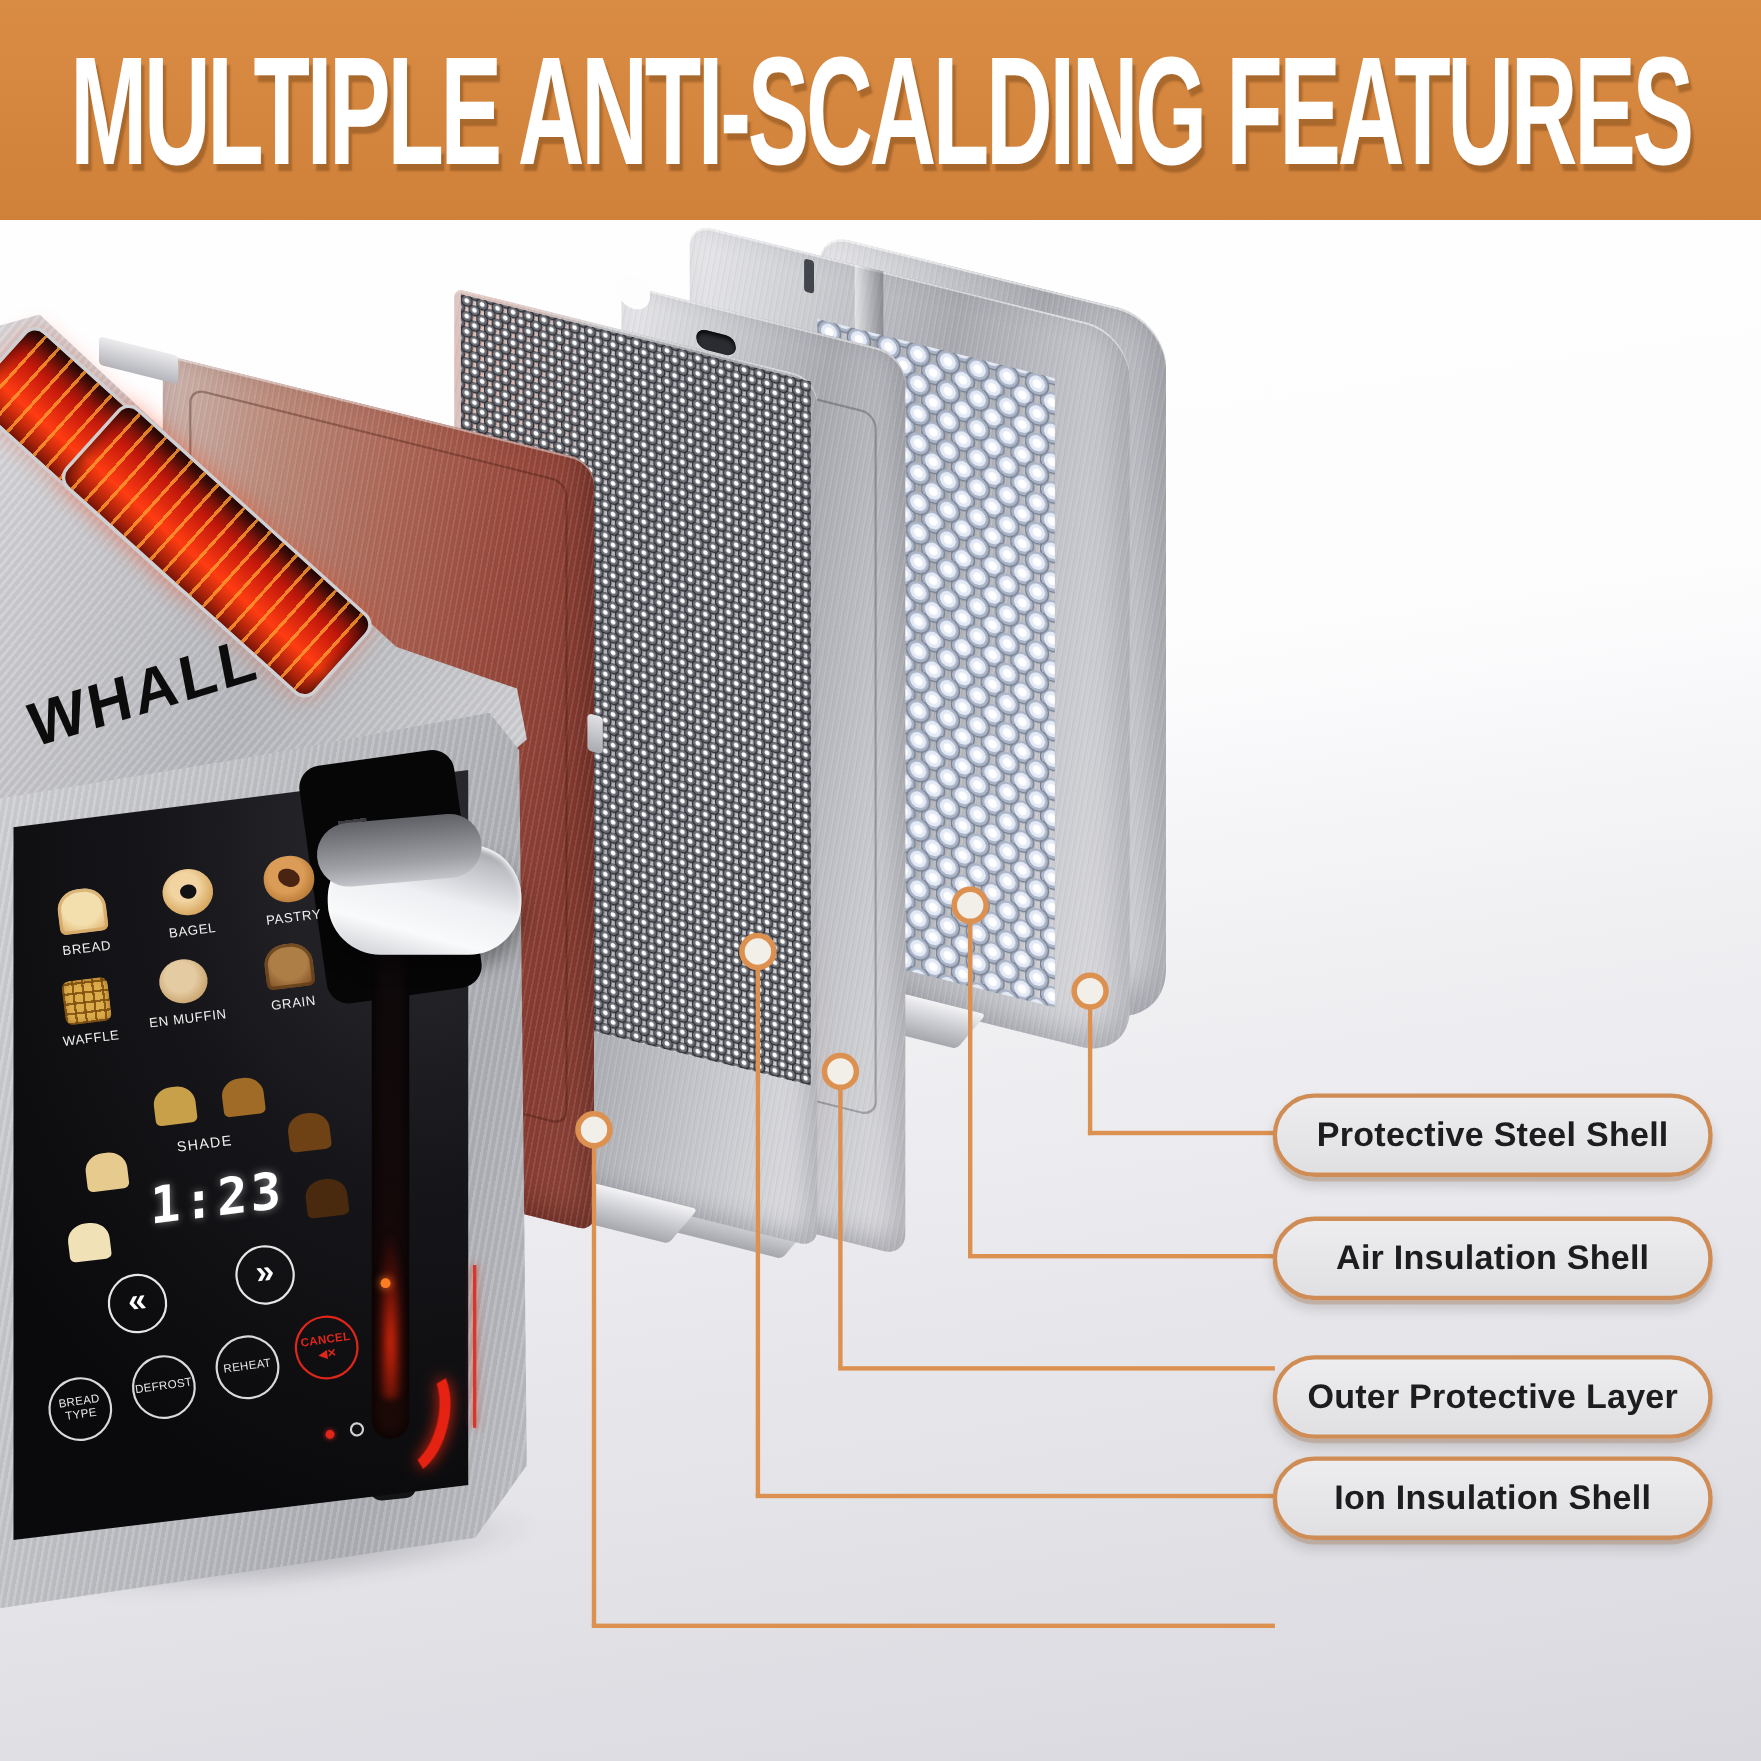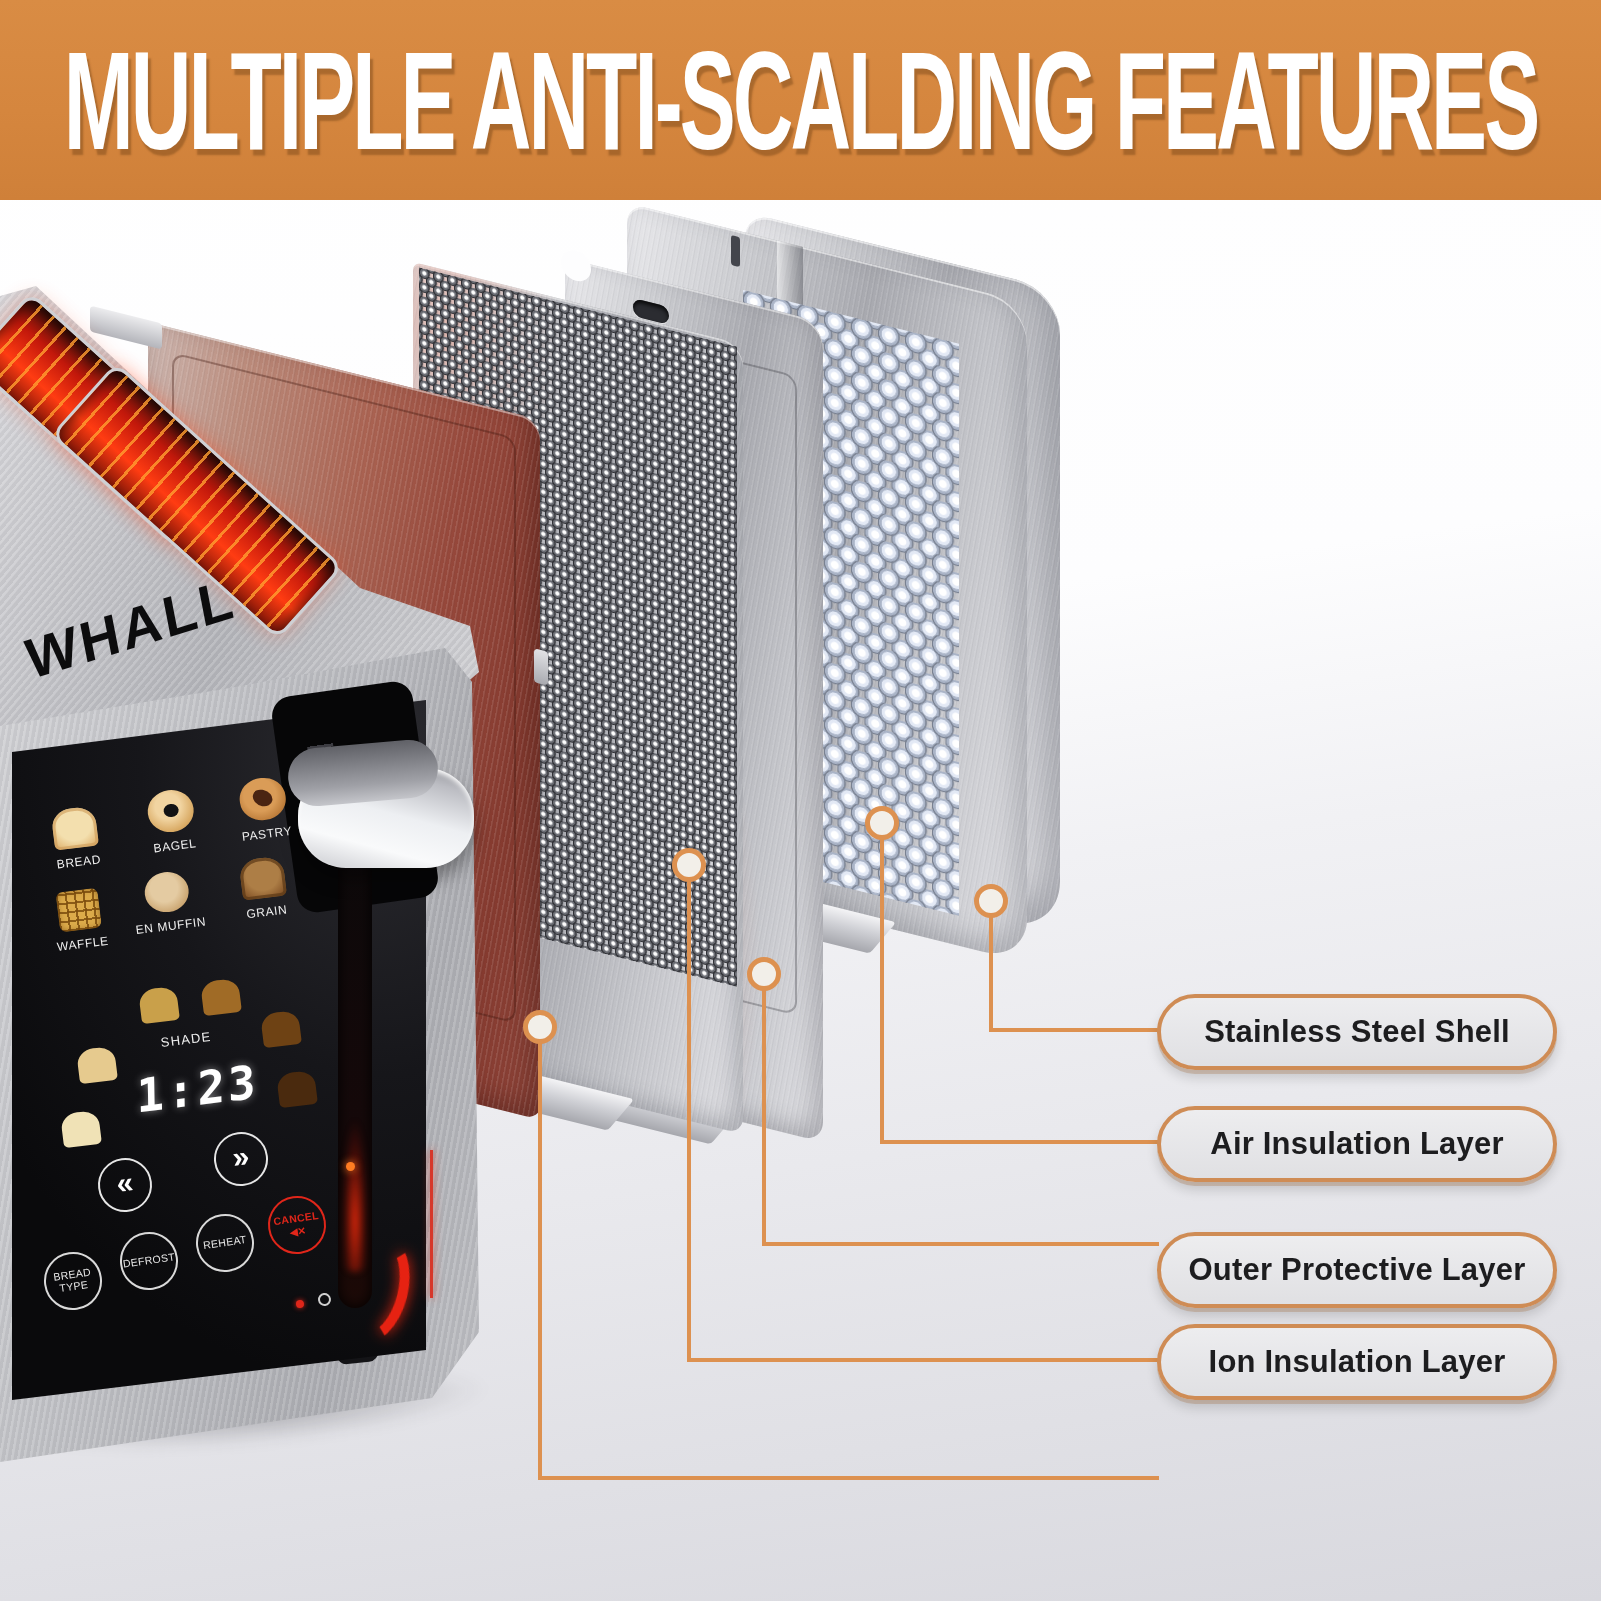--- a/index.html
+++ b/index.html
@@ -306,18 +306,18 @@
   <div class="cline" style="left:762px;top:1242px;width:397px;height:4px;"></div>
 
   <div class="marker" style="left:672px;top:848px;"></div>
   <div class="cline" style="left:687px;top:878px;width:4px;height:482px;"></div>
   <div class="cline" style="left:687px;top:1358px;width:472px;height:4px;"></div>
 
   <div class="marker" style="left:523px;top:1010px;"></div>
   <div class="cline" style="left:538px;top:1040px;width:4px;height:438px;"></div>
   <div class="cline" style="left:538px;top:1476px;width:621px;height:4px;"></div>
 
-  <div class="pill" style="top:994px;">Stainless Steel Shell</div>
-  <div class="pill" style="top:1106px;">Air Insulation Layer</div>
+  <div class="pill" style="top:994px;">Protective Steel Shell</div>
+  <div class="pill" style="top:1106px;">Air Insulation Shell</div>
   <div class="pill" style="top:1232px;">Outer Protective Layer</div>
-  <div class="pill" style="top:1324px;">Ion Insulation Layer</div>
+  <div class="pill" style="top:1324px;">Ion Insulation Shell</div>
 
 </div>
 
 </body></html>

